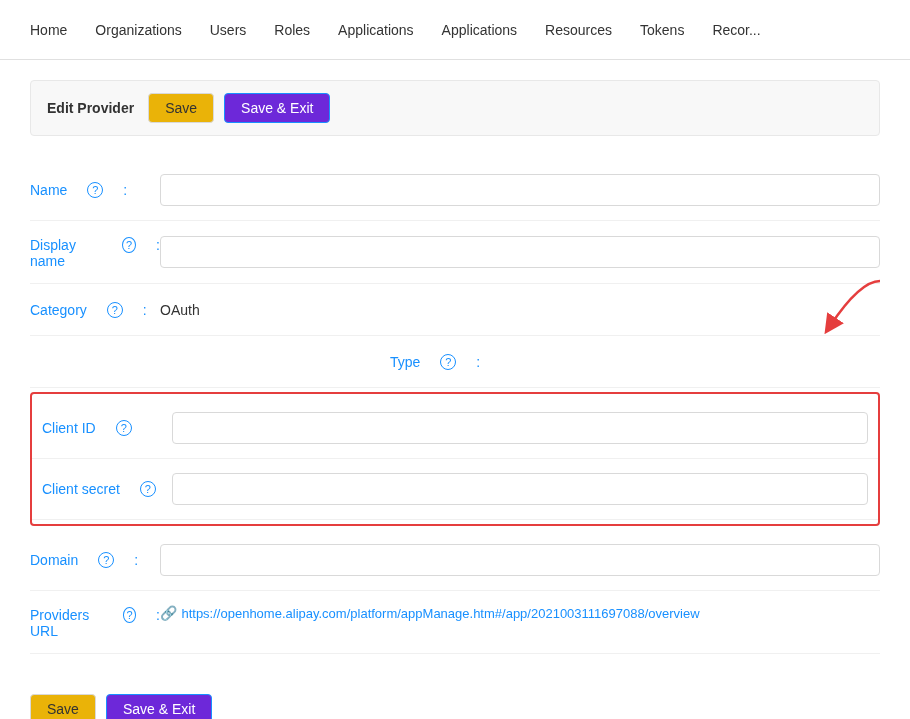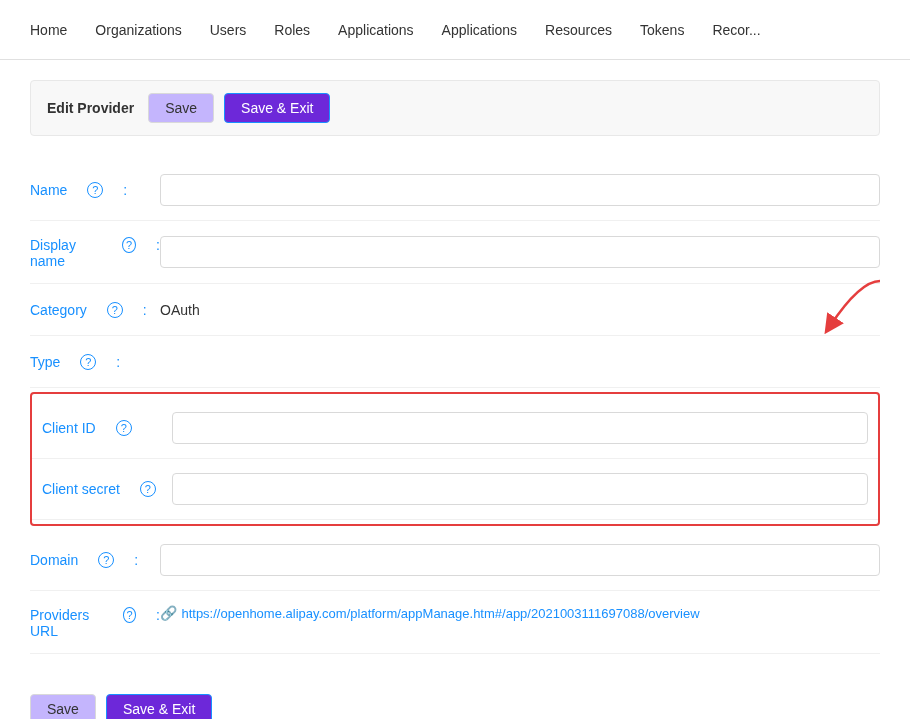--- a/index.html
+++ b/index.html
@@ -59,21 +59,21 @@
       font-weight: 700;
       color: #333;
       margin-right: 4px;
     }
     .btn {
       padding: 6px 16px;
       border-radius: 4px;
       font-size: 14px;
       cursor: pointer;
       border: 1px solid #d9d9d9;
-      background: #c4b5fd;
+      background: #eab308;
       color: #333;
     }
     .btn-primary {
       background: #6d28d9;
       border-color: #1890ff;
       color: #fff;
     }
 
     
     .form-section {
@@ -151,20 +151,21 @@
       gap: 10px;
       margin-top: 24px;
       padding-top: 16px;
     }
 
     
     .arrow-wrapper {
       position: relative;
       display: flex;
       align-items: center;
+      justify-content: center;
     }
     .red-arrow {
       position: absolute;
       top: -60px;
       right: -20px;
       pointer-events: none;
     }
   </style>
 </head>
 <body>

